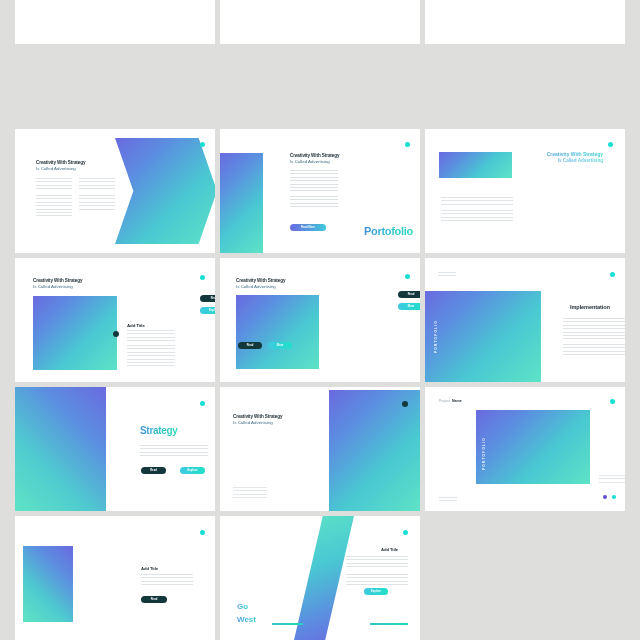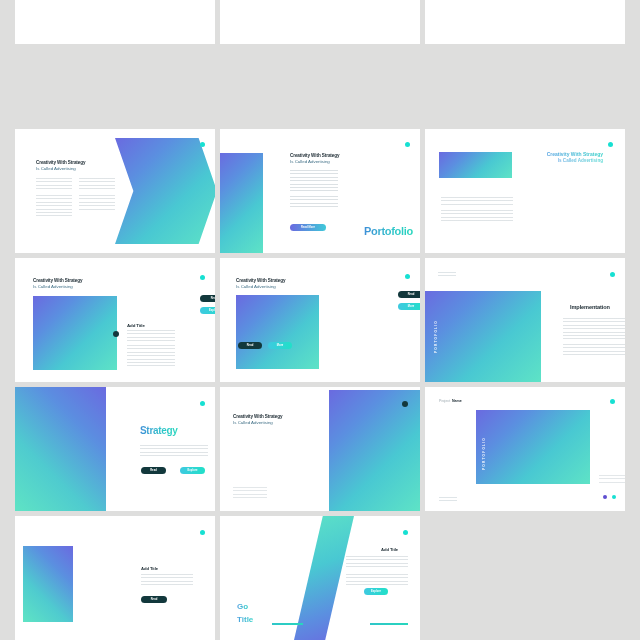--- a/index.html
+++ b/index.html
@@ -238,19 +238,19 @@
     <div class="dot" style="right:10px;top:14px;width:5px;height:5px;"></div>
   </div>
 
   <div class="slide">
     <div class="grad-tt" style="left:74px;top:0;width:60px;height:124px;clip-path:polygon(48% 0,100% 0,52% 100%,0 100%);"></div>
     <div class="h1" style="position:absolute;right:22px;top:31px;font-size:4.2px;text-align:right;">Add Title</div>
     <div class="lines" style="right:12px;top:40px;width:62px;height:14px;opacity:.45;"></div>
     <div class="lines" style="right:12px;top:58px;width:62px;height:11px;opacity:.45;"></div>
     <div class="pill teal" style="right:32px;top:72px;width:24px;height:7px;">Explore</div>
     <div class="big-lite" style="position:absolute;left:17px;top:86px;font-size:8px;">Go</div>
-    <div class="big-lite" style="position:absolute;left:17px;top:99px;font-size:8px;">Title</div>
+    <div class="big-lite" style="position:absolute;left:17px;top:99px;font-size:8px;">West</div>
     <div class="bar" style="left:52px;top:107px;width:31px;"></div>
     <div class="bar" style="right:12px;top:107px;width:38px;"></div>
     <div class="dot" style="right:12px;top:14px;width:5px;height:5px;"></div>
   </div>
 
 </div>
 
 </body></html>

